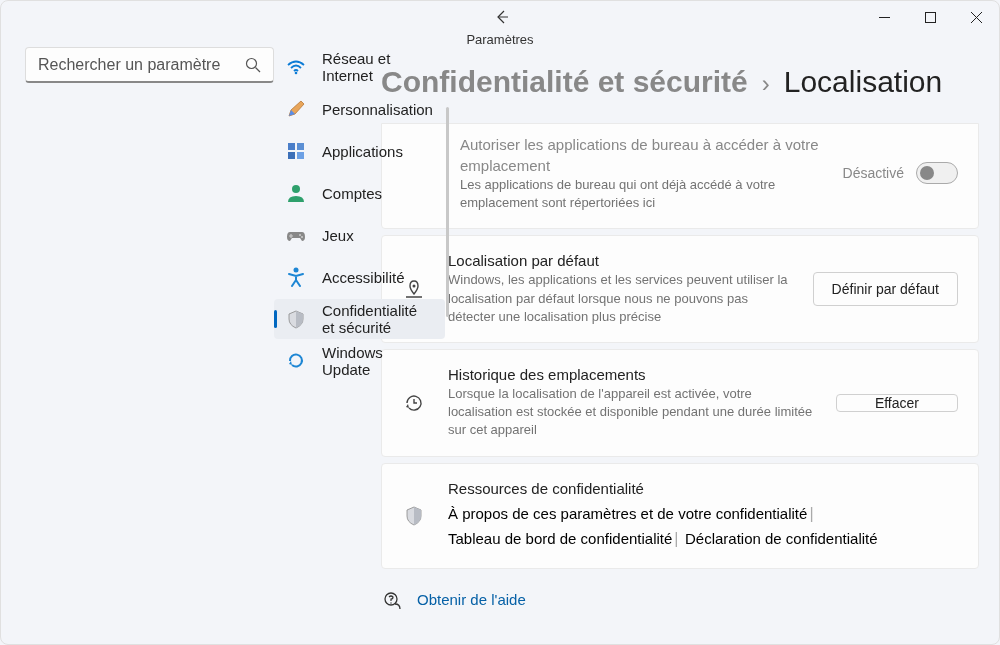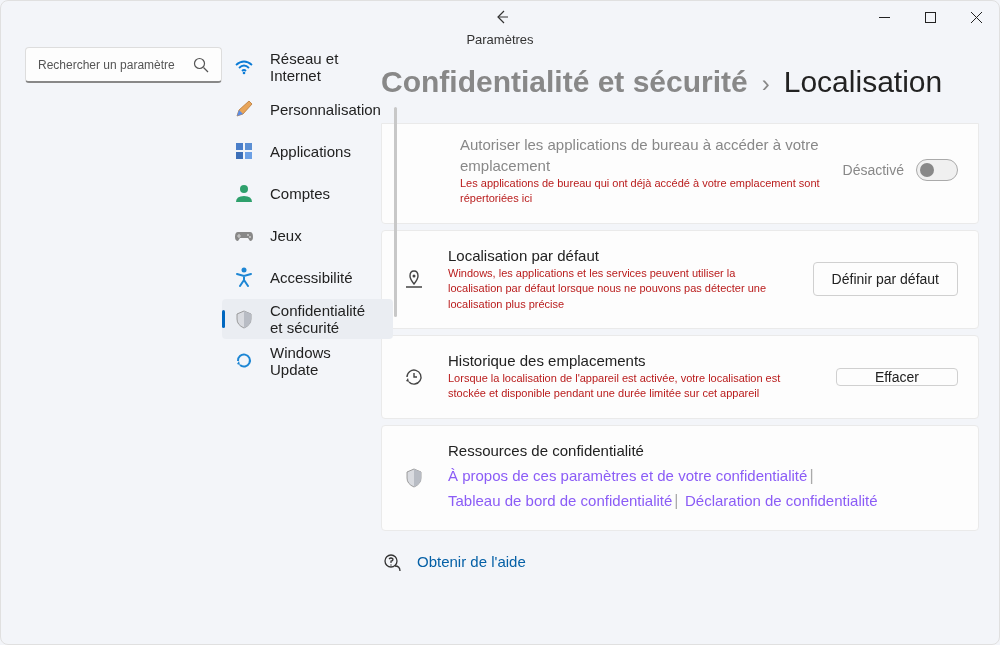--- a/index.html
+++ b/index.html
@@ -11,21 +11,21 @@
   .win-controls { position: absolute; top: 0; right: 0; display: flex; }
   .win-btn { width: 46px; height: 32px; display: flex; align-items: center; justify-content: center; cursor: pointer; }
   
   .layout { display: flex; height: calc(100% - 46px); }
   
   .sidebar { width: 340px; padding: 0 18px 0 18px; display: flex; flex-direction: row; }
   .avatar { width: 62px; height: 62px; border-radius: 50%; background: #fff; display: flex; align-items: center; justify-content: center; margin: 20px 0 26px 6px; box-shadow: 0 1px 3px rgba(0,0,0,0.1); overflow: hidden; }
   .avatar-inner { font-size: 9px; font-weight: bold; background: linear-gradient(90deg,#1bb4e8 0%,#1bb4e8 20%,#eee 20%,#eee 24%,#6db838 24%,#6db838 48%,#f9a619 48%,#f9a619 72%,#e76a2a 72%); -webkit-background-clip: text; color: #29aae1; }
   
   .search-box { position: relative; height: 36px; background: #fdfdfd; border: 1px solid #ddd; border-bottom: 2px solid #888; border-radius: 4px; display: flex; align-items: center; padding: 0 12px; margin-bottom: 24px; }
-  .search-box input { flex: 1; border: none; outline: none; background: transparent; font-size: 12px; color: #333; }
+  .search-box input { flex: 1; border: none; outline: none; background: transparent; font-size: 16px; color: #333; }
   .search-box input::placeholder { color: #555; }
   .search-icon { width: 16px; height: 16px; }
   
   .nav { display: flex; flex-direction: column; gap: 2px; position: relative; }
   .nav-divider { position: absolute; top: 60px; right: -4px; width: 3px; height: 210px; background: #c8c8c8; border-radius: 2px; }
   .nav-item { height: 40px; display: flex; align-items: center; padding: 0 12px; border-radius: 4px; cursor: pointer; position: relative; }
   .nav-item.active { background: #eaedf2; }
   .nav-item.active::before { content: ""; position: absolute; left: 0; top: 11px; bottom: 11px; width: 3px; background: #0067c0; border-radius: 2px; }
   .nav-icon { width: 20px; height: 20px; margin-right: 16px; display: flex; align-items: center; justify-content: center; }
   .nav-label { font-size: 15px; color: #222; }
@@ -34,30 +34,30 @@
   .breadcrumb { display: flex; align-items: baseline; gap: 14px; margin: 18px 0 24px 0; }
   .bc-parent { font-size: 30px; font-weight: 600; color: #888; }
   .bc-sep { font-size: 24px; color: #888; font-weight: 300; }
   .bc-current { font-size: 30px; font-weight: 400; color: #222; }
   
   .card { background: #fdfdfd; border: 1px solid #eaeaea; border-radius: 4px; padding: 16px 20px; margin-bottom: 6px; display: flex; align-items: center; gap: 22px; }
   .card.first { border-top-left-radius: 0; border-top-right-radius: 0; padding-top: 10px; padding-left: 32px; }
   .card-icon { width: 24px; flex-shrink: 0; display: flex; align-items: center; justify-content: center; }
   .card-body { flex: 1; }
   .card-title { font-size: 15px; color: #222; margin-bottom: 2px; }
-  .card-desc { font-size: 11px; color: #b91c1c; line-height: 1.4; }
+  .card-desc { font-size: 13px; color: #737373; line-height: 1.4; }
   .card-action { flex-shrink: 0; }
   .btn { background: #fdfdfd; border: 1px solid #d0d0d0; border-radius: 4px; padding: 8px 18px; font-size: 14px; color: #222; cursor: pointer; }
   
   .toggle-wrap { display: flex; align-items: center; gap: 12px; }
   .toggle-label { font-size: 14px; color: #888; }
   .toggle { width: 42px; height: 22px; border: 1px solid #aaa; border-radius: 11px; position: relative; background: #f0f0f0; cursor: pointer; }
   .toggle-knob { width: 14px; height: 14px; background: #888; border-radius: 50%; position: absolute; top: 3px; left: 3px; }
   
-  .link { color: #8b5cf6; cursor: pointer; font-size: 15px; margin-top: 16px; }
+  .link { color: #000000; cursor: pointer; font-size: 15px; margin-top: 16px; }
   .link-sep { color: #aaa; margin: 0 2px; }
   .links-row { margin-top: 4px; line-height: 1.6; }
   
   .help-row { display: flex; gap: 14px; margin-top: 22px; padding-left: 2px; }
   .help-icon { width: 20px; height: 20px; }
   .help-link { color: #0560a6; font-size: 15px; cursor: pointer; }
 </style>
 </head>
 <body>
 

